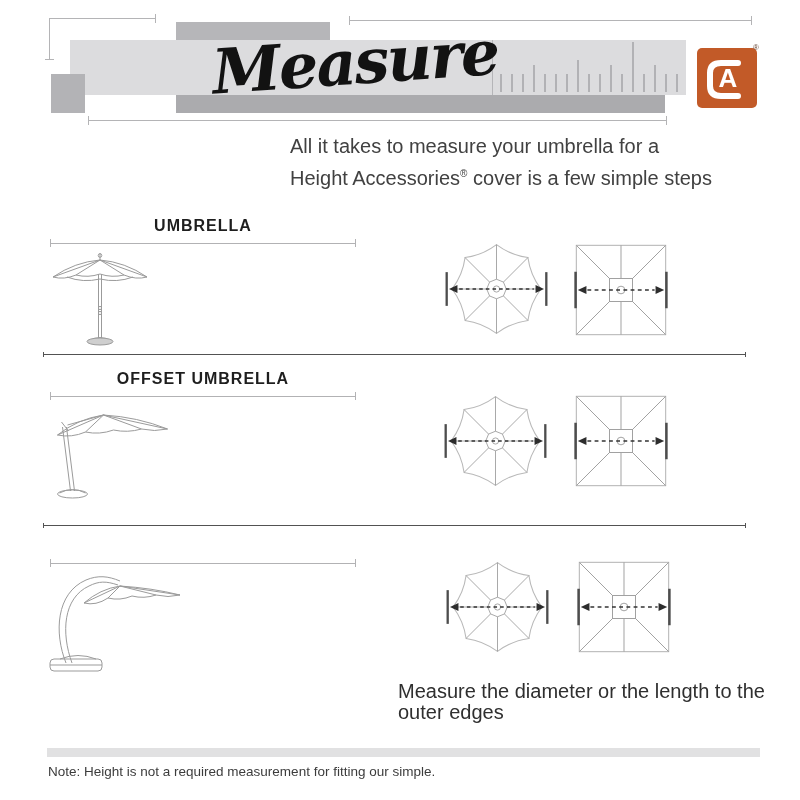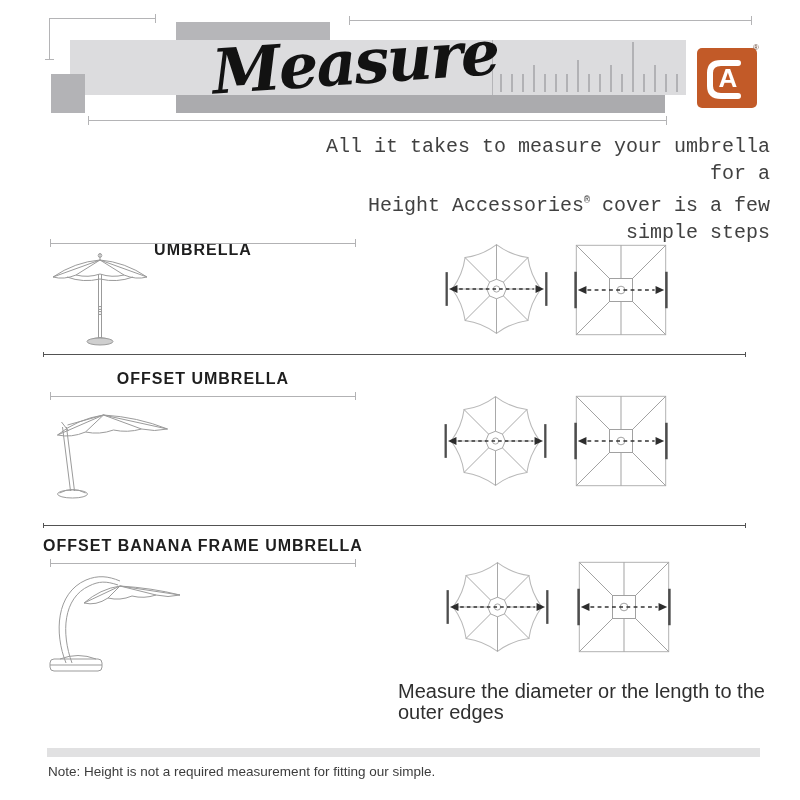--- a/index.html
+++ b/index.html
@@ -19,22 +19,22 @@
          color:#ffffff;font-size:18px;font-weight:700;letter-spacing:3px;
          display:flex;align-items:center;justify-content:center;}
   .title-script{position:absolute;left:212px;top:32px;width:280px;text-align:center;
          font-family:"DejaVu Serif",serif;font-style:italic;font-weight:700;
          font-size:62px;color:#121212;transform:rotate(-4deg);letter-spacing:-2px;line-height:1;}
   .bottom-band{position:absolute;left:176px;top:95px;width:489px;height:18px;background:#ababae;}
   .logo{position:absolute;left:697px;top:48px;width:60px;height:60px;background:#c25a28;border-radius:5px;}
   .logo-reg{position:absolute;left:753px;top:43px;font-size:8px;color:#6b4a3a;}
 
   
-  .intro{position:absolute;left:290px;top:133px;width:480px;text-align:right;
-         font-size:20px;color:#414141;line-height:27px;font-family:Liberation Mono, monospace;}
+  .intro{position:absolute;left:290px;top:133px;width:480px;text-align:left;
+         font-size:20px;color:#414141;line-height:27px;}
   .intro sup{font-size:10px;}
 
   
   .sec-title{position:absolute;left:30px;width:346px;text-align:center;
          font-size:16px;font-weight:700;letter-spacing:1px;color:#1e1e1e;}
   .mline{position:absolute;left:50px;width:306px;height:1px;background:#b2b2b4;}
   .mtick{position:absolute;width:1px;height:8px;background:#b2b2b4;}
   .divider{position:absolute;left:43px;width:703px;height:1px;background:#525252;}
   .dtick{position:absolute;width:1px;height:5px;background:#525252;}
 
@@ -142,21 +142,21 @@
       <text x="31" y="39" font-family="Liberation Sans,sans-serif" font-size="26" font-weight="700" fill="#ffffff" text-anchor="middle">A</text>
     </svg>
   </div>
   <div class="logo-reg">®</div>
 
   <div class="intro">
     <span>All it takes to measure your umbrella for a</span><br>
     <span>Height Accessories</span><sup>®</sup><span> cover is a few simple steps</span>
   </div>
 
-  <div class="sec-title" style="top:217px;margin-top:24px;">UMBRELLA</div>
+  <div class="sec-title" style="top:217px;">UMBRELLA</div>
   <div class="mline" style="top:243px;"></div>
   <div class="mtick" style="left:50px;top:239px;"></div>
   <div class="mtick" style="left:355px;top:239px;"></div>
 
   <svg class="abs" style="left:44px;top:252px;" width="112" height="96" viewBox="0 0 110 96">
     <g fill="none" stroke="#9b9b9b" stroke-width="1">
       <line x1="55" y1="1" x2="55" y2="9"></line>
       <circle cx="55" cy="3.5" r="1.8"></circle>
       <path d="M8,25 Q30,10 55,8 Q80,10 102,25"></path>
       <path d="M8,25 Q19,28 31,23 Q43,26 55,22 Q67,26 79,23 Q91,28 102,25"></path>
@@ -211,21 +211,20 @@
     <use href="#oct-top" width="103" height="102"></use>
   </svg>
   <svg class="abs" style="left:573px;top:393px;" width="96" height="96">
     <use href="#sq-top" width="96" height="96"></use>
   </svg>
 
   <div class="divider" style="top:525px;"></div>
   <div class="dtick" style="left:43px;top:523px;"></div>
   <div class="dtick" style="left:745px;top:523px;"></div>
 
-  <div class="sec-title" style="top:537px;">OFFSET BANANA FRAME UMBRELLA</div>
   <div class="mline" style="top:563px;"></div>
   <div class="mtick" style="left:50px;top:559px;"></div>
   <div class="mtick" style="left:355px;top:559px;"></div>
 
   <svg class="abs" style="left:38px;top:565px;" width="148" height="108" viewBox="0 0 144 108">
     <g fill="none" stroke="#9b9b9b" stroke-width="1">
       <path d="M26,98 C14,68 16,28 46,15 C58,10 68,11 80,16"></path>
       <path d="M32,98 C21,68 23,33 49,21 C59,16 66,16 78,20"></path>
       <path d="M44,38 Q60,24 80,21 Q112,23 140,30"></path>
       <path d="M44,38 Q56,41 68,33 Q80,36 92,31 Q104,34 116,30 Q128,33 140,30"></path>

